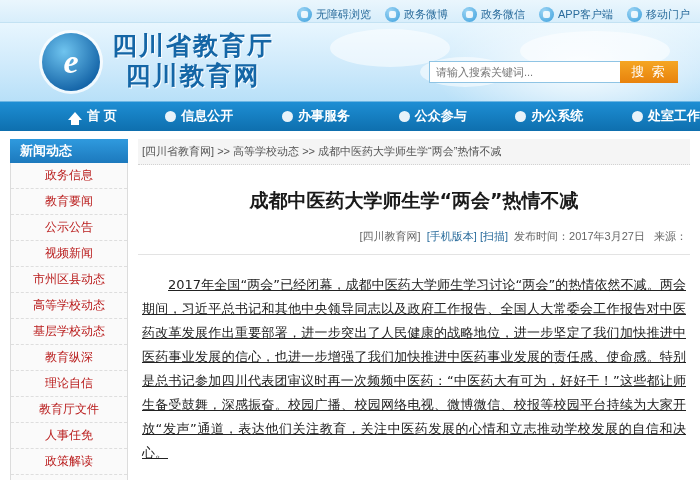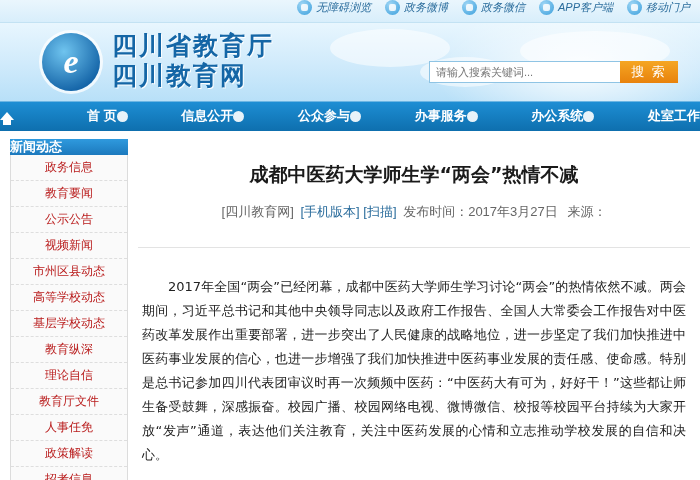--- a/index.html
+++ b/index.html
@@ -5,22 +5,22 @@
   html,body{margin:0;padding:0;}
   body{
     width:700px;height:480px;overflow:hidden;
     font-family:"Liberation Sans","DejaVu Sans",sans-serif;
     font-size:12px;color:#333;background:#fff;
   }
   
   .topbar{
     height:22px;background:linear-gradient(#eaf6fd,#d8eefb);
     border-bottom:1px solid #c3e2f3;
-    display:flex;align-items:flex-start;justify-content:flex-end;
-    padding-right:10px;gap:14px;font-size:11px;color:#2a6c9c;font-style:italic;
+    display:flex;align-items:flex-end;justify-content:flex-end;
+    padding-right:10px;gap:14px;font-size:11px;color:#2a6c9c;
   }
   .topbar .titem{display:flex;align-items:center;gap:4px;cursor:default;}
   .tico{width:15px;height:15px;border-radius:50%;
     background:radial-gradient(circle at 35% 30%,#9fd6f5,#3b9fdc);
     display:inline-block;position:relative;}
   .tico:after{content:"";position:absolute;left:4px;top:4px;width:7px;height:7px;
     border-radius:2px;background:#fff;opacity:.85;}
   
   .header{
     height:78px;position:relative;overflow:hidden;
@@ -45,20 +45,21 @@
     position:absolute;left:0;top:0;width:58px;height:58px;
     display:flex;align-items:center;justify-content:center;
     color:#fff;font-size:34px;font-weight:bold;font-style:italic;
     font-family:"Liberation Serif",serif;
   }
   .sitename{position:absolute;left:112px;top:8px;}
   .sitename .l1,.sitename .l2{
     font-family:"DejaVu Sans","Liberation Sans",sans-serif;
     font-weight:bold;color:#1466a6;letter-spacing:2px;
     text-shadow:1px 1px 0 #fff;
+    text-align:center;
   }
   .sitename .l1{font-size:25px;line-height:30px;}
   .sitename .l2{font-size:25px;line-height:30px;}
   .searchbox{
     position:absolute;right:22px;top:38px;display:flex;align-items:center;padding-left:41px;
   }
   .searchbox input{
     width:178px;height:20px;border:1px solid #8fc4e4;border-right:0;
     font-size:11px;color:#999;padding:0 6px;background:#fff;outline:none;
   }
@@ -66,71 +67,71 @@
     height:22px;width:58px;border:0;cursor:pointer;color:#fff;font-size:13px;
     background:linear-gradient(#f5a623,#e8820c);letter-spacing:2px;
   }
   
   .nav{
     height:30px;background:linear-gradient(#1e8fd5,#0e6fae);
     display:flex;align-items:center;color:#fff;font-size:13px;font-weight:bold;
     box-shadow:inset 0 1px 0 rgba(255,255,255,.35);
   }
   .nav .item{
-    flex:1;text-align:center;display:flex;align-items:center;justify-content:space-between;gap:5px;
+    flex:1;text-align:center;display:flex;align-items:center;justify-content:flex-end;gap:5px;
     cursor:pointer;height:30px;
   }
   .nav .ico{
     width:13px;height:13px;display:inline-block;background:#fff;opacity:.9;
     -webkit-mask-size:contain;mask-size:contain;
     border-radius:2px;
   }
   .nav .home-ico{
     width:0;height:0;border-left:7px solid transparent;border-right:7px solid transparent;
     border-bottom:8px solid #fff;background:none;position:relative;
   }
   .nav .home-ico:after{content:"";position:absolute;left:-4px;top:8px;width:8px;height:5px;background:#fff;}
   .nav .dot-ico{border-radius:50%;width:11px;height:11px;}
   
   .wrap{display:flex;padding:8px 10px 0 10px;gap:10px;}
   .sidebar{width:118px;flex:0 0 118px;}
   .sb-title{
-    height:16px;background:linear-gradient(#2f9ade,#1c79bd);
+    height:24px;background:linear-gradient(#2f9ade,#1c79bd);
     color:#fff;font-size:13px;font-weight:bold;
-    display:flex;align-items:center;
+    display:flex;align-items:center;padding-left:10px;
   }
   .sb-list{border:1px solid #dcdcdc;border-top:0;background:#fafafa;}
   .sb-item{
     height:25px;line-height:25px;text-align:center;font-size:12px;color:#b91c1c;
     border-bottom:1px dashed #dedede;cursor:pointer;
   }
   .sb-item:last-child{border-bottom:0;}
   .content{flex:1;min-width:0;}
   .crumb{
     font-size:11px;color:#555;background:#f5f5f5;border-bottom:1px dotted #d2d2d2;
     padding:5px 4px;
   }
   .crumb a{color:#555;text-decoration:none;}
   .art-title{
     text-align:center;font-size:19px;font-weight:bold;color:#1a1a1a;
     font-family:"DejaVu Sans","Liberation Sans",sans-serif;
     padding:22px 6px 16px;line-height:26px;
   }
   .art-meta{
-    text-align:center;font-size:13px;color:#666;border-bottom:1px solid #e3e3e3;
-    padding-bottom:26px;
+    text-align:right;font-size:11px;color:#666;border-bottom:1px solid #e3e3e3;
+    padding-bottom:10px;
   }
   .art-meta span{margin:0 3px;}
   .art-meta a{color:#2a6c9c;text-decoration:none;}
   .art-body{
     padding:14px 4px 0;font-size:13px;line-height:24px;color:#222;
     text-align:justify;
     font-family:"DejaVu Sans","Liberation Sans",sans-serif;
   }
-  .art-body p{margin:13px 0 12px;text-indent:2em;}
+  .art-body p{margin:4px 0 12px;text-indent:2em;text-decoration:underline;}
 </style>
 </head>
 <body>
 
 <div class="topbar">
   <div class="titem">
     <span class="tico"></span>
     <span>无障碍浏览</span>
   </div>
   <div class="titem">
@@ -175,25 +176,25 @@
   <div class="item">
     <span class="home-ico"></span>
     <span>首 页</span>
   </div>
   <div class="item">
     <span class="ico dot-ico"></span>
     <span>信息公开</span>
   </div>
   <div class="item">
     <span class="ico dot-ico"></span>
+    <span>办事服务</span>
+  </div>
+  <div class="item">
+    <span class="ico dot-ico"></span>
     <span>公众参与</span>
-  </div>
-  <div class="item">
-    <span class="ico dot-ico"></span>
-    <span>办事服务</span>
   </div>
   <div class="item">
     <span class="ico dot-ico"></span>
     <span>办公系统</span>
   </div>
   <div class="item">
     <span class="ico dot-ico"></span>
     <span>处室工作</span>
   </div>
 </div>
@@ -215,20 +216,27 @@
       <div class="sb-item">教育厅文件</div>
       <div class="sb-item">人事任免</div>
       <div class="sb-item">政策解读</div>
       <div class="sb-item">招考信息</div>
 
     </div>
   </div>
 
   <div class="content">
 
+    <div class="crumb">
+      <a href="#">[四川省教育网]</a>
+      <span>&gt;&gt;</span>
+      <a href="#">高等学校动态</a>
+      <span>&gt;&gt;</span>
+      <span>成都中医药大学师生学“两会”热情不减</span>
+    </div>
 
     <div class="art-title">成都中医药大学师生学“两会”热情不减</div>
 
     <div class="art-meta">
       <span>[四川教育网]</span>
       <a href="#">[手机版本]</a>
       <a href="#">[扫描]</a>
       <span>发布时间：2017年3月27日</span>
       <span>来源：</span>
     </div>

